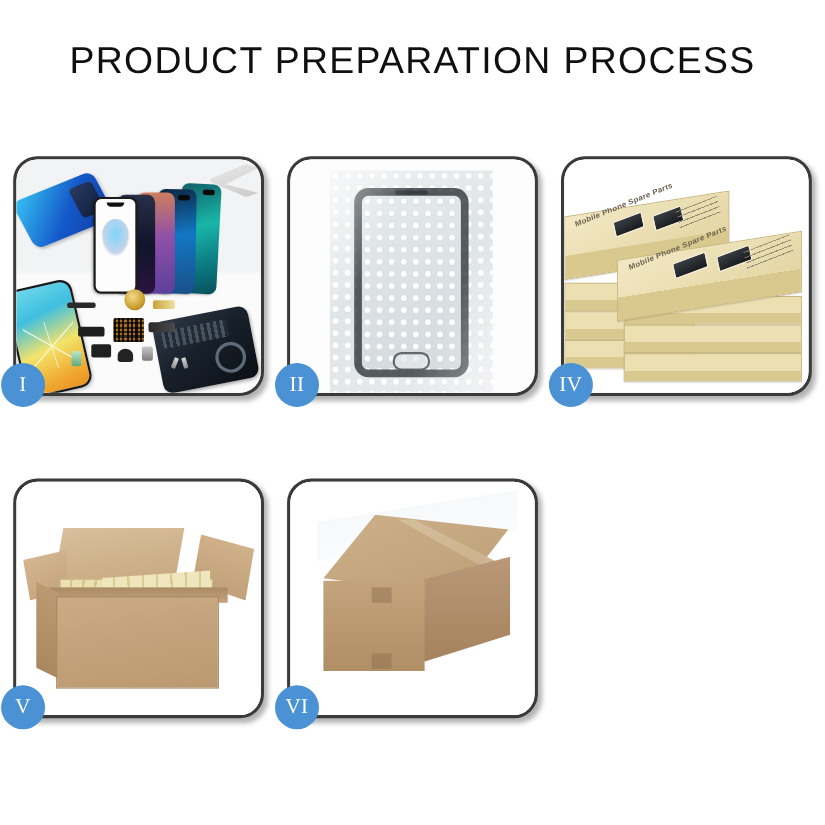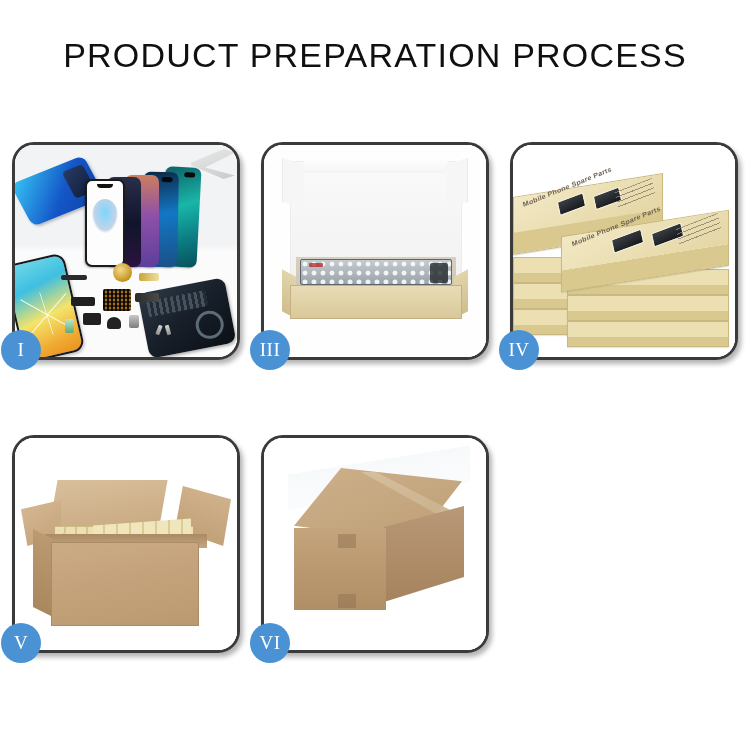--- a/index.html
+++ b/index.html
@@ -447,37 +447,32 @@
             <i class="flex7"></i>
             <i class="flex8"></i>
             <span class="screws"></span>
           </div>
           <div class="tweezer"></div>
         </div>
       </div>
       <div class="badge">I</div>
     </div>
 
-
     <div class="card">
       <div class="card-inner">
-        <div class="p3">
-          <div class="lid-back"></div>
-          <div class="lid-top"></div>
-          <div class="lid-flapL"></div>
-          <div class="lid-flapR"></div>
-          <div class="tray-inner"></div>
-          <div class="screen-in"></div>
-          <div class="tray-lwall"></div>
-          <div class="tray-rwall"></div>
-          <div class="tray-front"></div>
+        <div class="p2">
+          <div class="bubble-bg">
+            <div class="glass"></div>
+          </div>
+          <div class="sheen"></div>
         </div>
       </div>
-      <div class="badge">III</div>
+      <div class="badge">II</div>
     </div>
+
 
     <div class="card">
       <div class="card-inner">
         <div class="p4">
           <div class="stack">
 
             <div class="bx s" style="left:6px;  top:96px;  width:118px; height:26px;"></div>
             <div class="bx s" style="left:6px;  top:122px; width:118px; height:26px;"></div>
             <div class="bx s" style="left:6px;  top:148px; width:118px; height:26px;"></div>
 

